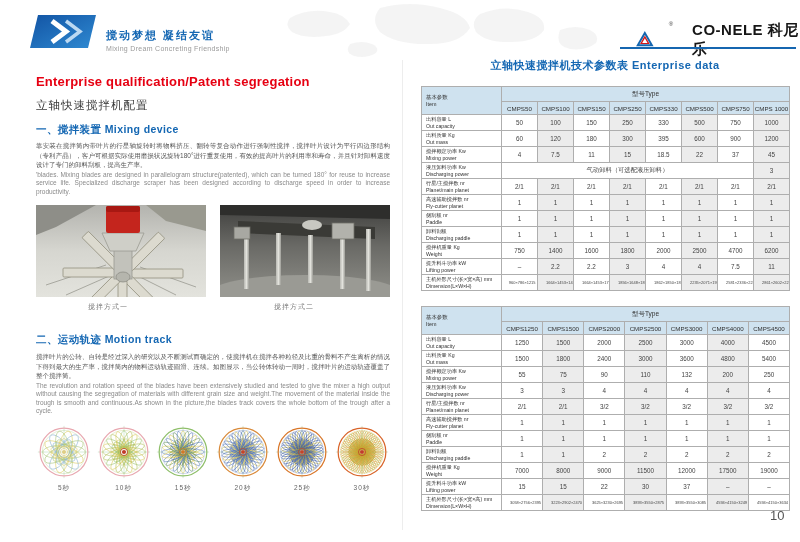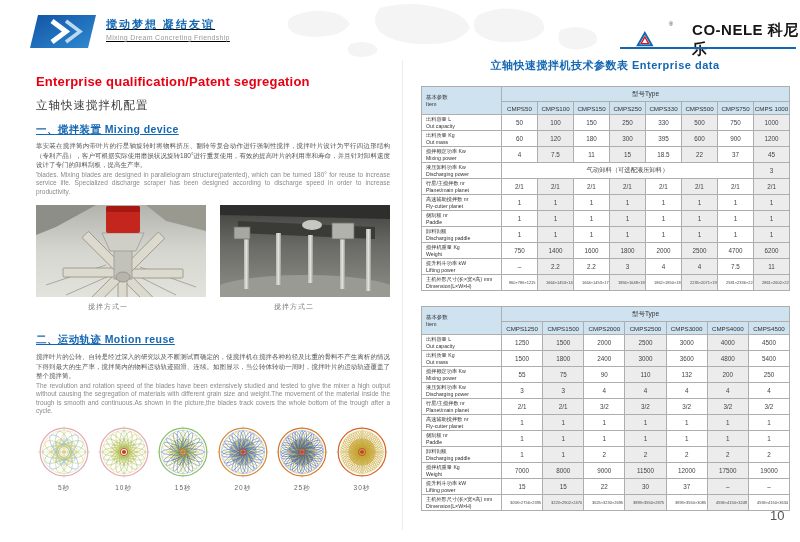--- a/index.html
+++ b/index.html
@@ -1,33 +1,33 @@
 <!DOCTYPE html>
 <html><head>
 <meta charset="utf-8">
 <style>
   html,body{margin:0;padding:0;}
   #page{position:relative;width:800px;height:542px;background:#ffffff;overflow:hidden;
         font-family:"Liberation Sans","DejaVu Sans",sans-serif;}
   
   .worldmap{position:absolute;left:230px;top:0;width:450px;height:62px;opacity:.55;}
   .logo-block{position:absolute;left:30px;top:15px;width:66px;height:33px;}
-  .slogan{position:absolute;left:106px;top:19px;line-height:1;text-decoration:underline;}
+  .slogan{position:absolute;left:106px;top:30px;line-height:1;}
   .slogan .zh{font-size:11px;font-weight:bold;color:#1467b3;letter-spacing:2px;}
   .slogan .en{font-size:7px;color:#9a9a9a;margin-top:4px;letter-spacing:.3px;}
   .brand{position:absolute;left:636px;top:21px;display:flex;align-items:center;gap:19px;}
   .brand .txt{font-size:15px;font-weight:bold;color:#161616;letter-spacing:.5px;}
   .brand .reg{font-size:6px;color:#444;align-self:flex-start;margin-left:-4px;}
   .brand-rule{position:absolute;left:620px;top:47px;width:176px;height:2px;background:#1566b0;}
   .gutter{position:absolute;left:402px;top:60px;width:1px;height:470px;background:#ededed;}
   
   .lp{position:absolute;left:36px;top:74px;width:354px;}
   .t-en{font-size:13px;font-weight:bold;color:#e60012;letter-spacing:.2px;}
   .t-zh{font-size:11.5px;color:#3a3a3a;margin-top:9px;letter-spacing:1px;}
-  .sec-head{font-size:10.5px;font-weight:bold;color:#1467b3;letter-spacing:.4px;text-decoration:underline;}
+  .sec-head{font-size:10.5px;font-weight:bold;color:#1467b3;letter-spacing:.4px;}
   .s1-head{position:absolute;top:49px;}
   .p1{position:absolute;top:67px;width:354px;}
   .p-zh{font-size:6.5px;line-height:9.5px;color:#555;text-align:justify;}
   .p-en{font-size:6.5px;line-height:8.5px;color:#8a8a8a;text-align:justify;margin-top:1px;}
   .photos{position:absolute;top:131px;height:92px;width:354px;}
   .photo{position:absolute;top:0;width:170px;height:92px;overflow:hidden;}
   .photo.ph1{left:0;} .photo.ph2{left:184px;}
   .caps{position:absolute;top:228px;width:354px;}
   .cap{position:absolute;font-size:7px;color:#777;letter-spacing:1px;}
   .cap.c1{left:52px;} .cap.c2{left:238px;}
@@ -187,21 +187,21 @@
           <rect x="14" y="22" width="16" height="12" fill="#a8a8a2" stroke="#6e6e68" stroke-width=".8"></rect>
           <ellipse cx="92" cy="20" rx="10" ry="5" fill="#c8c8c2"></ellipse>
         </svg>
       </div>
     </div>
     <div class="caps">
       <span class="cap c1">搅拌方式一</span>
       <span class="cap c2">搅拌方式二</span>
     </div>
 
-    <div class="sec-head s2-head">二、运动轨迹 Motion reuse</div>
+    <div class="sec-head s2-head">二、运动轨迹 Motion track</div>
     <div class="p2">
       <div class="p-zh">搅拌叶片的公转、自转是经过深入的研究以及不断测试而确定的，使搅拌机在搅拌各种粒径及比重的骨料不产生离析的情况下得到最大的生产率，搅拌筒内的物料运动轨迹圆滑、连续。如图显示，当公转体转动一周时，搅拌叶片的运动轨迹覆盖了整个搅拌筒。</div>
       <div class="p-en">The revolution and rotation speed of the blades have been extensively studied and tested to give the mixer a high output without causing the segregation of materials with different grain size and weight.The movement of the material inside the trough is smooth and continuous.As shown in the picture,the blades track covers the whole bottom of the trough after a cycle.</div>
     </div>
 
     <div class="tracks">
         <div class="track"><svg width="54" height="54" viewBox="-30 -30 60 60">
             <line x1="-29" y1="0" x2="29" y2="0" stroke="#b8dcb8" stroke-width=".6"></line>
             <line x1="0" y1="-29" x2="0" y2="29" stroke="#b8dcb8" stroke-width=".6"></line>
             <circle r="26.5" fill="none" stroke="#e8a8b0" stroke-width="1.4"></circle>

